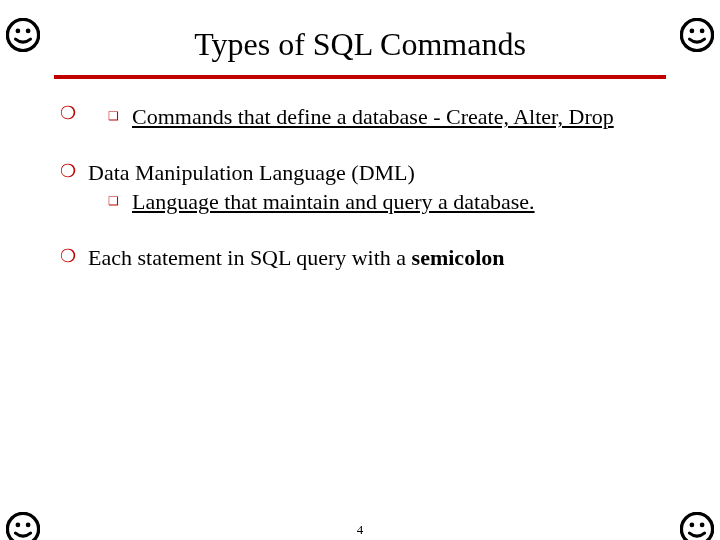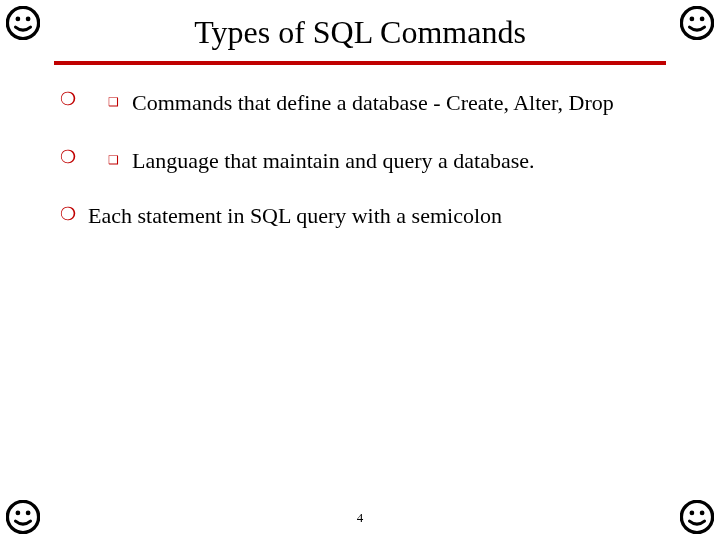--- a/index.html
+++ b/index.html
@@ -28,21 +28,21 @@
   }
   .corner-icon svg { width: 100%; height: 100%; }
   .tl { top: 6px; left: 6px; }
   .tr { top: 6px; right: 6px; }
   .bl { bottom: 6px; left: 6px; }
   .br { bottom: 6px; right: 6px; }
   .title {
     text-align: center;
     font-size: 32px;
     padding-top: 14px;
-    margin: 0 60px;
+    margin: 12px 60px;
   }
   .rule {
     height: 4px;
     background: #c00000;
     margin: 10px 54px 0 54px;
   }
   .content {
     padding: 22px 60px 0 60px;
     font-size: 22px;
     line-height: 1.25;
@@ -64,31 +64,31 @@
     margin-top: 2px;
     padding-left: 20px;
   }
   .bullet-q {
     flex: 0 0 auto;
     width: 24px;
     font-size: 12px;
     color: #c00000;
     line-height: 2.2;
   }
-  .sub-body { flex: 1 1 auto; }
+  .sub-body { flex: 1 1 auto; text-decoration: underline; }
   .page-num {
     position: absolute;
     bottom: 14px;
     left: 0;
     right: 0;
     text-align: center;
     font-size: 13px;
     font-family: 'Times New Roman', serif;
   }
-  b { font-weight: normal; }
+  b { font-weight: bold; }
 </style>
 </head>
 <body>
 
 <div class="slide">
 
   <div class="corner-icon tl">
     <svg viewBox="0 0 100 100">
         <circle cx="50" cy="50" r="46" fill="none" stroke="#000" stroke-width="10"></circle>
         <circle cx="35" cy="38" r="7" fill="#000"></circle>
@@ -132,20 +132,21 @@
         <div class="subitem">
           <div class="bullet-q">❑</div>
           <div class="sub-body">Commands that define a database - Create, Alter, Drop</div>
         </div>
       </div>
     </div>
 
     <div class="item">
       <div class="bullet-m">❍</div>
       <div class="item-body">
+        <span>Data Manipulation Language (DML)</span>
         <div class="subitem">
           <div class="bullet-q">❑</div>
           <div class="sub-body">Language that maintain and query a database.</div>
         </div>
       </div>
     </div>
 
     <div class="item">
       <div class="bullet-m">❍</div>
       <div class="item-body">

